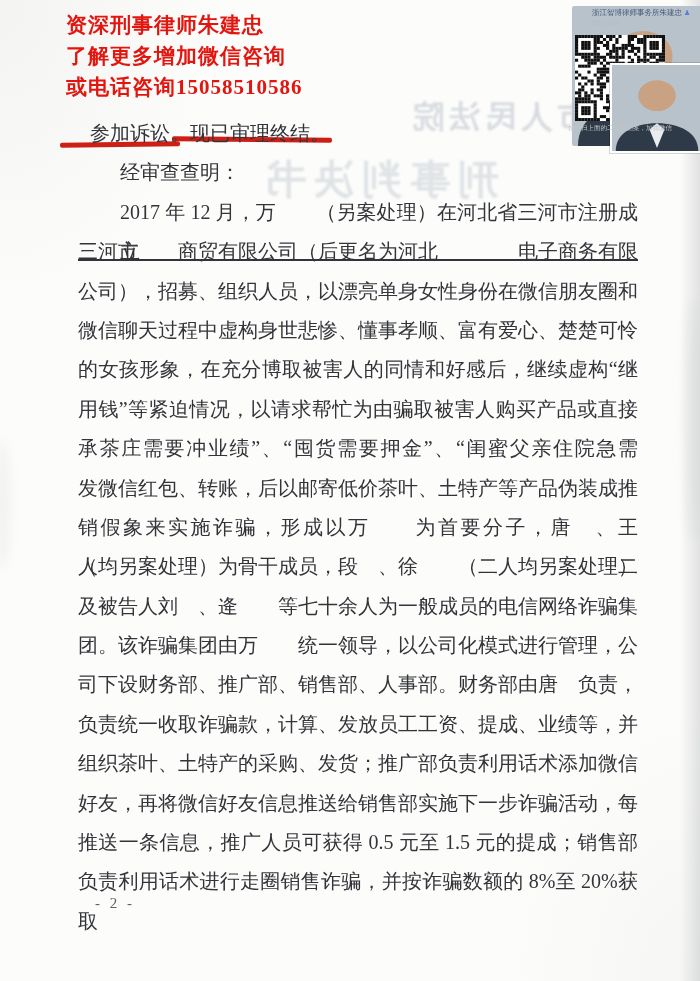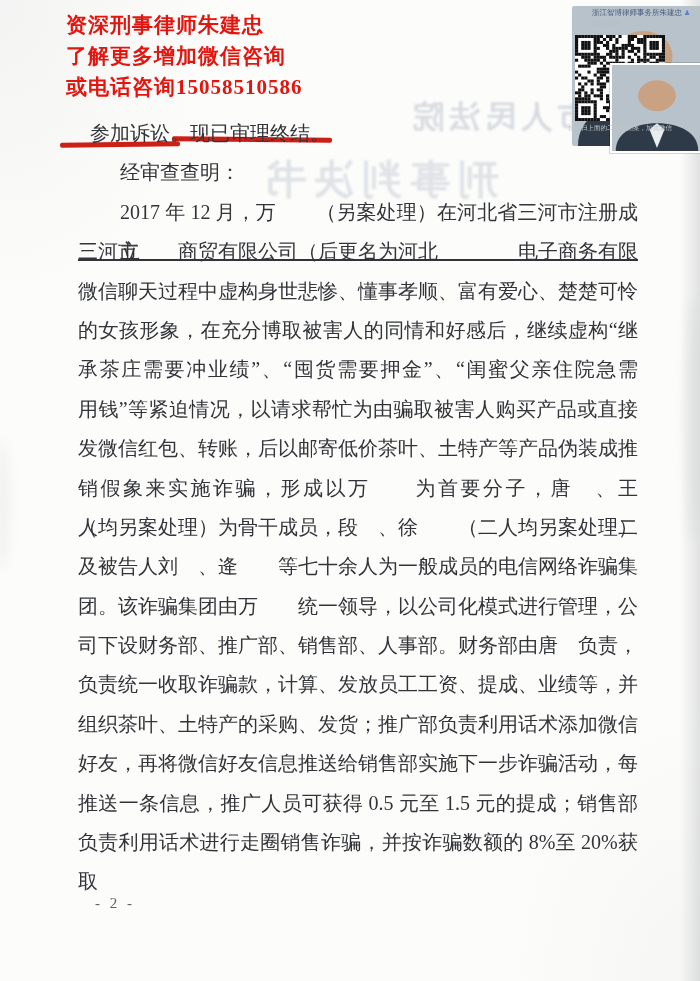--- a/index.html
+++ b/index.html
@@ -523,24 +523,25 @@
         </div>
     </div>
     <div class="qr-caption">扫一扫上面的二维码图案，加我微信</div>
   </div>
 
   <div class="doc-body" id="doc-body">
       <div class="doc-line" style="padding-left: 12px;">参加诉讼。现已审理终结。</div>
       <div class="doc-line" style="padding-left: 42px;">经审查查明：</div>
       <div class="doc-line j" style="padding-left: 42px;">2017 年 12 月，万　　（另案处理）在河北省三河市注册成立</div>
       <div class="doc-line j" style="padding-left: 0px; text-decoration: underline;">三河市　　商贸有限公司（后更名为河北　　　　电子商务有限</div>
+      <div class="doc-line j" style="padding-left: 0px;">公司），招募、组织人员，以漂亮单身女性身份在微信朋友圈和</div>
       <div class="doc-line j" style="padding-left: 0px;">微信聊天过程中虚构身世悲惨、懂事孝顺、富有爱心、楚楚可怜</div>
       <div class="doc-line j" style="padding-left: 0px;">的女孩形象，在充分博取被害人的同情和好感后，继续虚构“继</div>
+      <div class="doc-line j" style="padding-left: 0px;">用钱”等紧迫情况，以请求帮忙为由骗取被害人购买产品或直接</div>
       <div class="doc-line j" style="padding-left: 0px;">承茶庄需要冲业绩”、“囤货需要押金”、“闺蜜父亲住院急需</div>
-      <div class="doc-line j" style="padding-left: 0px;">用钱”等紧迫情况，以请求帮忙为由骗取被害人购买产品或直接</div>
       <div class="doc-line j" style="padding-left: 0px;">发微信红包、转账，后以邮寄低价茶叶、土特产等产品伪装成推</div>
       <div class="doc-line j" style="padding-left: 0px;">销假象来实施诈骗，形成以万　　为首要分子，唐　、王　　（二</div>
       <div class="doc-line j" style="padding-left: 0px;">人均另案处理）为骨干成员，段　、徐　　（二人均另案处理）</div>
       <div class="doc-line j" style="padding-left: 0px;">及被告人刘　、逄　　等七十余人为一般成员的电信网络诈骗集</div>
       <div class="doc-line j" style="padding-left: 0px;">团。该诈骗集团由万　　统一领导，以公司化模式进行管理，公</div>
       <div class="doc-line j" style="padding-left: 0px;">司下设财务部、推广部、销售部、人事部。财务部由唐　负责，</div>
       <div class="doc-line j" style="padding-left: 0px;">负责统一收取诈骗款，计算、发放员工工资、提成、业绩等，并</div>
       <div class="doc-line j" style="padding-left: 0px;">组织茶叶、土特产的采购、发货；推广部负责利用话术添加微信</div>
       <div class="doc-line j" style="padding-left: 0px;">好友，再将微信好友信息推送给销售部实施下一步诈骗活动，每</div>
       <div class="doc-line j" style="padding-left: 0px; font-family: Liberation Serif, serif;">推送一条信息，推广人员可获得 0.5 元至 1.5 元的提成；销售部</div>

